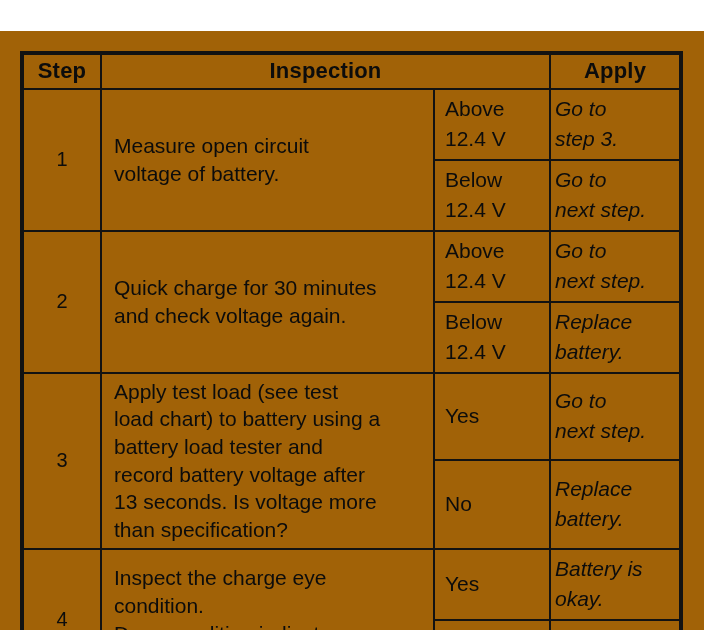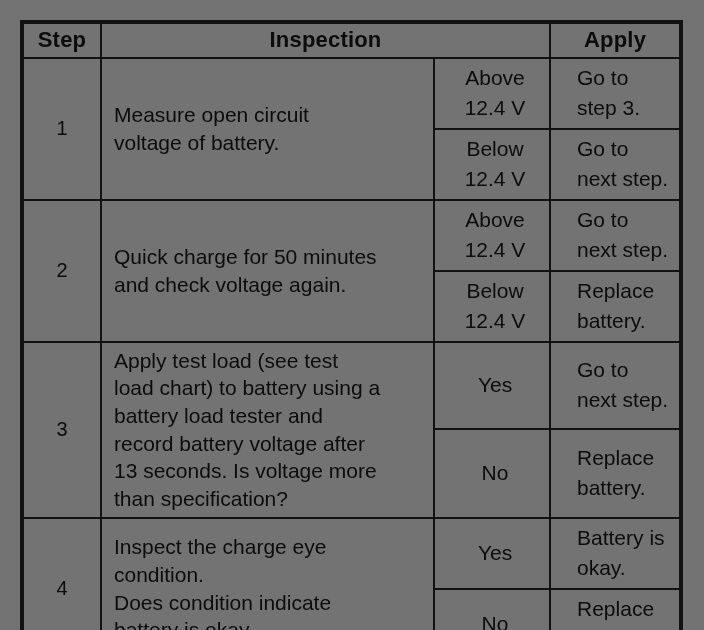--- a/index.html
+++ b/index.html
@@ -11,21 +11,22 @@
     width: 704px;
     height: 630px;
     position: relative;
     font-family: "Liberation Sans", "DejaVu Sans", sans-serif;
     color: #0c0c0c;
     -webkit-font-smoothing: antialiased;
   }
   .page {
     position: absolute;
     inset: 0;
-    background: #737373;
+    background: #a16207;
+    margin-top: 31px;
   }
   table.diag {
     position: absolute;
     left: 20px;
     top: 20px;
     width: 659px;
     border-collapse: collapse;
     table-layout: fixed;
     border: 4px solid #121212;
   }
@@ -52,28 +53,29 @@
     line-height: 1.32;
     padding: 4px 8px 4px 12px;
     white-space: pre-line;
     text-align: left;
   }
   td.condition {
     font-size: 21px;
     line-height: 1.45;
     padding: 4px 4px 4px 10px;
     white-space: pre-line;
-    text-align: center;
+    text-align: left;
   }
   td.action {
     font-size: 21px;
     line-height: 1.45;
-    padding: 4px 2px 4px 26px;
+    padding: 4px 2px 4px 4px;
     white-space: pre-line;
     text-align: left;
+    font-style: italic;
   }
   tr.hdr-row      { height: 36px; }
   tr.r-s1a        { height: 63px; }
   tr.r-s1b        { height: 64px; }
   tr.r-s2a        { height: 65px; }
   tr.r-s2b        { height: 65px; }
   tr.r-s3a        { height: 85px; }
   tr.r-s3b        { height: 86px; }
   tr.r-s4a        { height: 63px; }
   tr.r-s4b        { height: 63px; }
@@ -108,21 +110,21 @@
     </tr>
     <tr class="r-s1b">
       <td class="condition">Below
 12.4 V</td>
       <td class="action">Go to
 next step.</td>
     </tr>
 
     <tr class="r-s2a">
       <td class="step-num" rowspan="2">2</td>
-      <td class="inspection" rowspan="2">Quick charge for 50 minutes
+      <td class="inspection" rowspan="2">Quick charge for 30 minutes
 and check voltage again.</td>
       <td class="condition">Above
 12.4 V</td>
       <td class="action">Go to
 next step.</td>
     </tr>
     <tr class="r-s2b">
       <td class="condition">Below
 12.4 V</td>
       <td class="action">Replace

